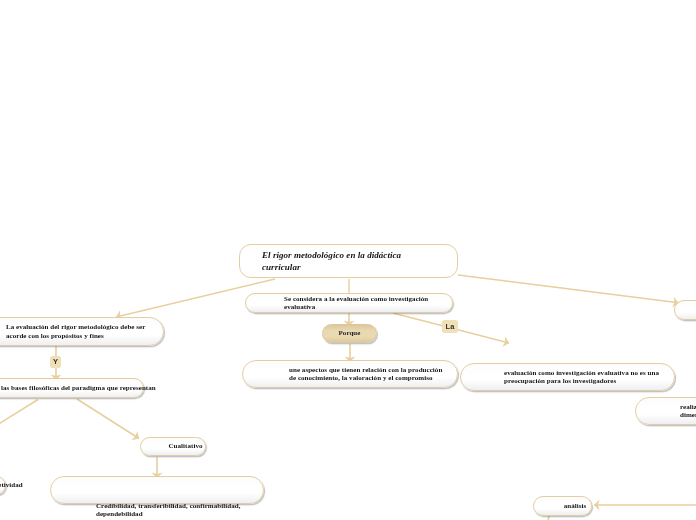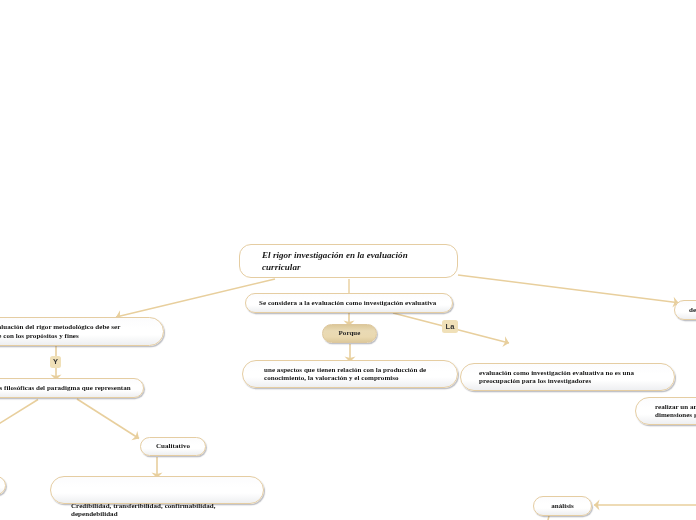--- a/index.html
+++ b/index.html
@@ -8,21 +8,21 @@
        font-family:"Liberation Serif",serif;-webkit-font-smoothing:antialiased;}
   #canvas{position:relative;width:696px;height:520px;overflow:hidden;background:#fff;}
   svg.links{position:absolute;left:0;top:0;width:696px;height:520px;pointer-events:none;}
   .node{position:absolute;box-sizing:border-box;border:1.3px solid #e5cda2;border-radius:999px;
         background:#fff;display:flex;align-items:center;z-index:3;
         box-shadow:1px 1.3px 1.1px rgba(90,92,105,0.40);}
   .node .t{font-weight:bold;font-size:7px;line-height:8.3px;color:#151515;padding:0 13px;
            letter-spacing:0.05px;}
   .central{border-width:1.5px;border-radius:12px;box-shadow:none;}
   .central .t{font-style:italic;font-weight:bold;font-size:9px;line-height:11.8px;padding:1.5px 22px 0;}
-  .pill{background:linear-gradient(to bottom,#fcfcfd 0%,#ffffff 40%,#ffffff 62%,#eeeff1 100%);}
+  .pill{background:linear-gradient(to bottom,#fcfcfd 0%,#ffffff 40%,#ffffff 62%,#eeeff1 100%);padding-left:25px;}
   .tan{background:linear-gradient(to bottom,#dcc89a 0%,#e9dab5 35%,#ead9b0 70%,#ddc99c 100%);border-color:#ddc79d;}
   .tan .t{color:#262626;}
   .label{position:absolute;box-sizing:border-box;background:#f0e0b8;border-radius:2.5px;z-index:4;
          display:flex;align-items:center;justify-content:center;color:#333;font-weight:bold;
          font-size:7.5px;font-family:"Liberation Sans",sans-serif;line-height:1;}
   .ctr{justify-content:center;}
   .ctr .t{padding:0;}
 </style>
 </head>
 <body>
@@ -44,21 +44,21 @@
       <path d="M56,346 L56,380" marker-end="url(#ah)"></path>
       <path d="M38,399.5 L-16,433"></path>
       <path d="M77,399 L139,438.5" marker-end="url(#ah)"></path>
       <path d="M157,457 L157,478" marker-end="url(#ah)"></path>
       <path d="M710,505 L594,505" marker-end="url(#ah)"></path>
       <path d="M549,516 L545,532"></path>
     </g>
   </svg>
 
   <div class="node central" style="left:239px;top:244px;width:219px;height:34px;">
-    <div class="t">El rigor investigación en la evaluación curricular</div>
+    <div class="t">El rigor metodológico en la didáctica curricular</div>
   </div>
 
   <div class="node pill" style="left:245px;top:293px;width:208px;height:20px;">
     <div class="t">Se considera a la evaluación como investigación evaluativa</div>
   </div>
 
   <div class="node tan ctr" style="left:322px;top:324px;width:55px;height:19px;">
     <div class="t">Porque</div>
   </div>
 

